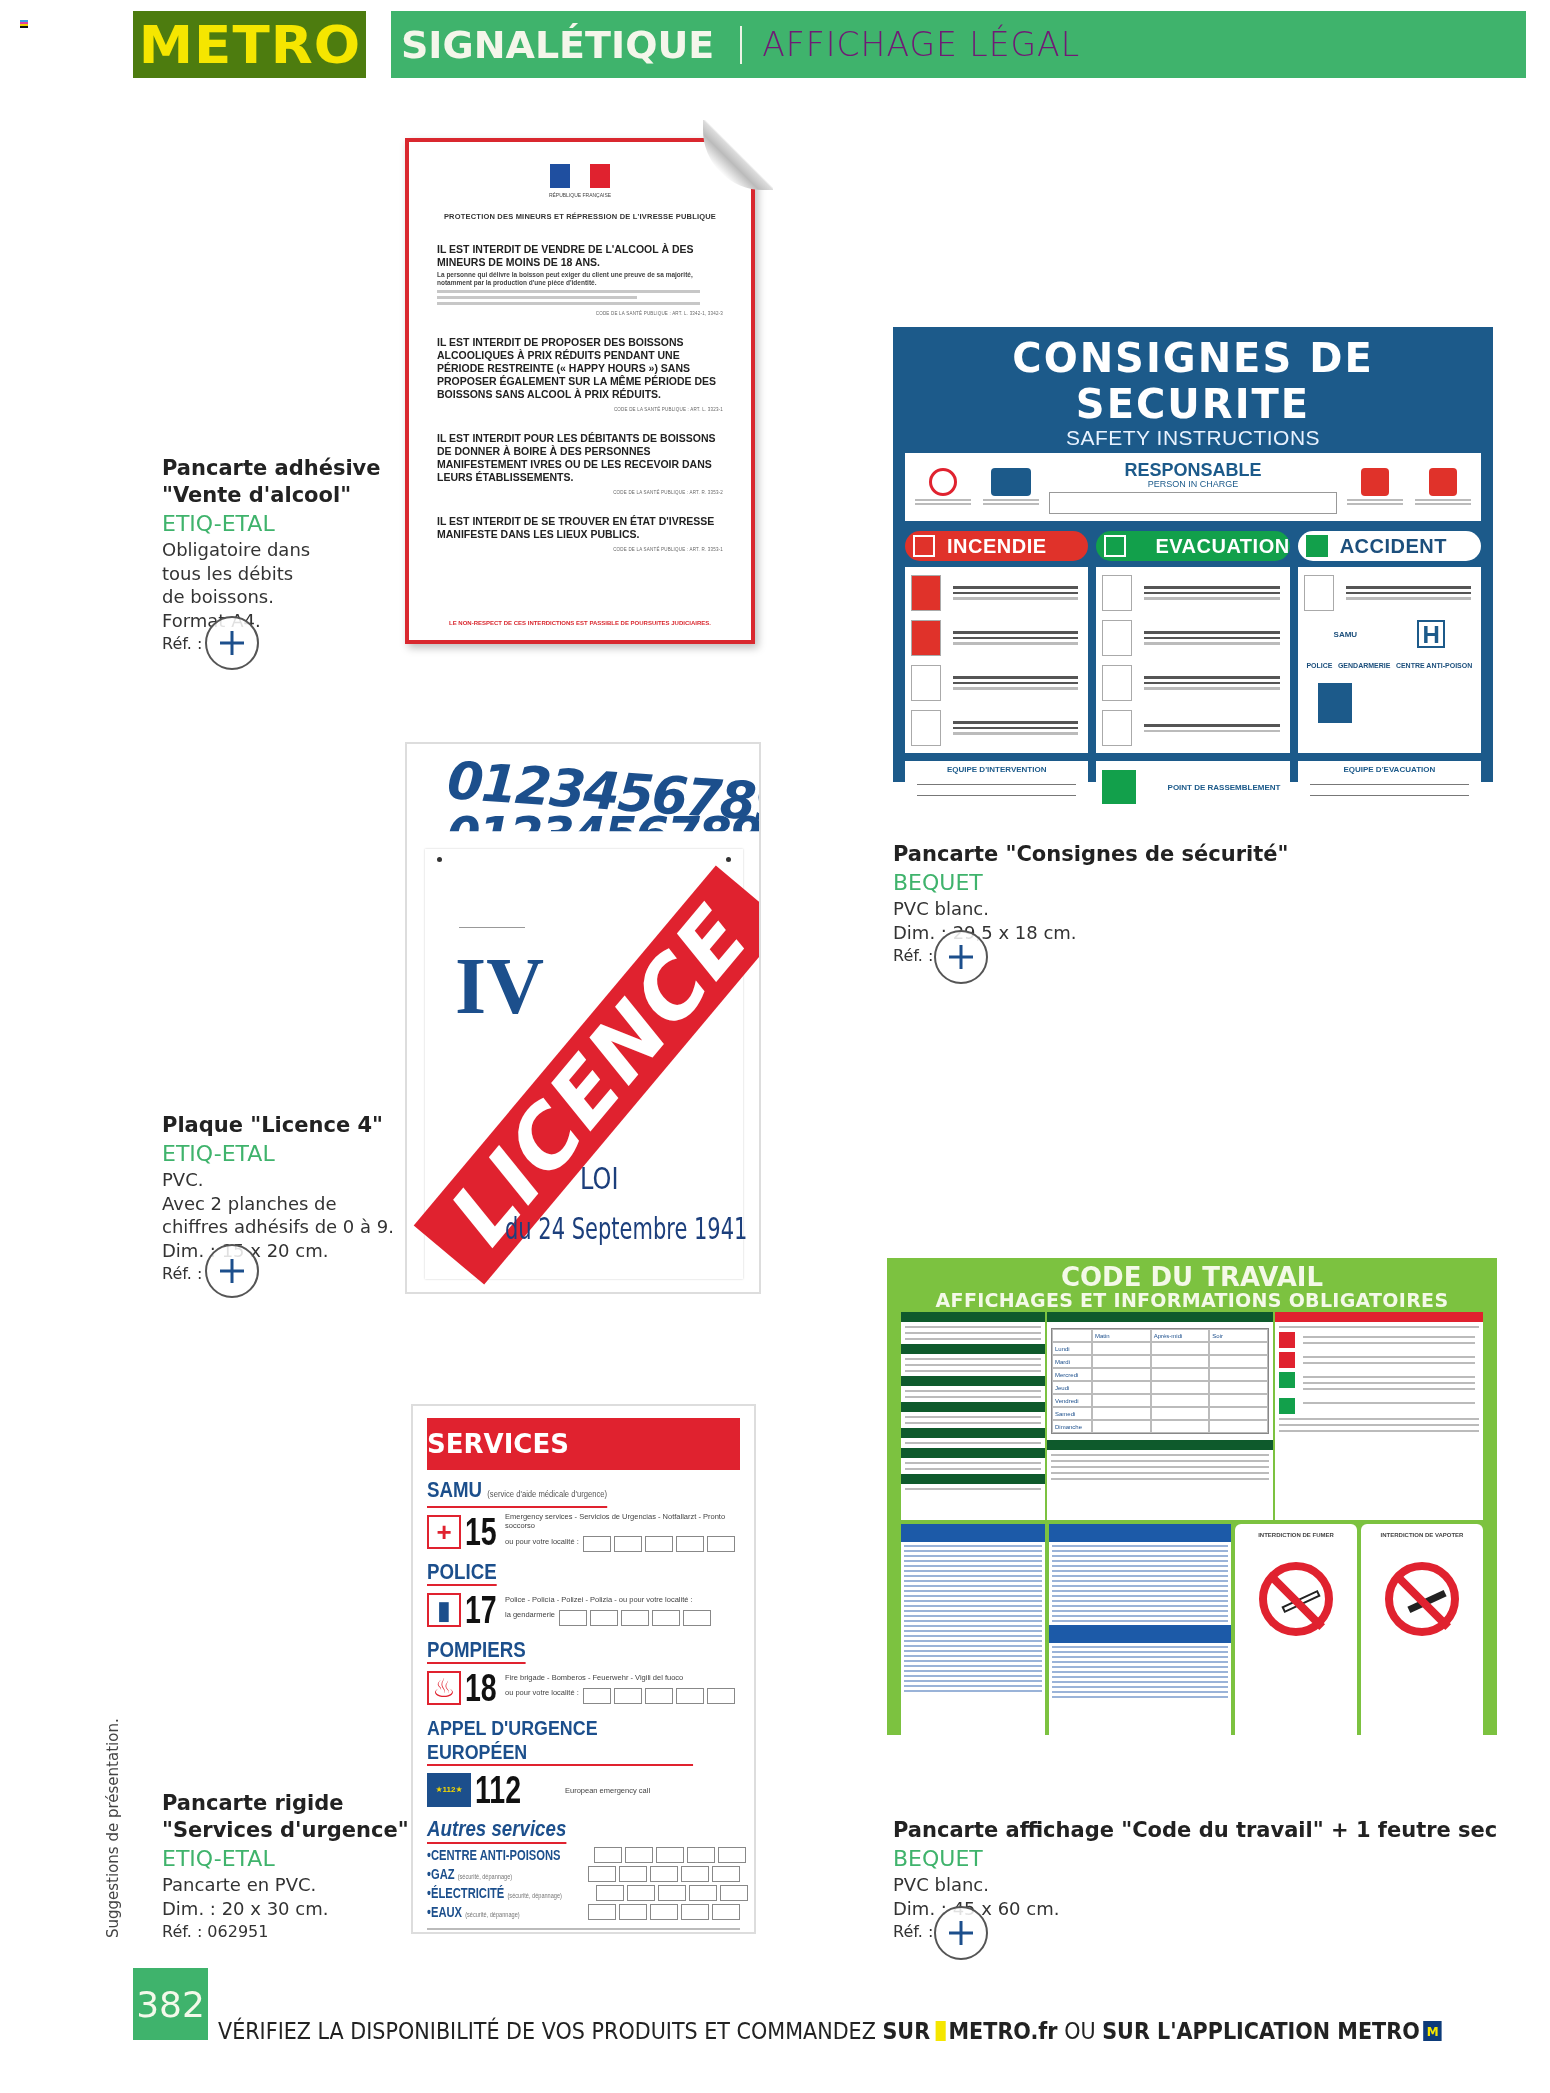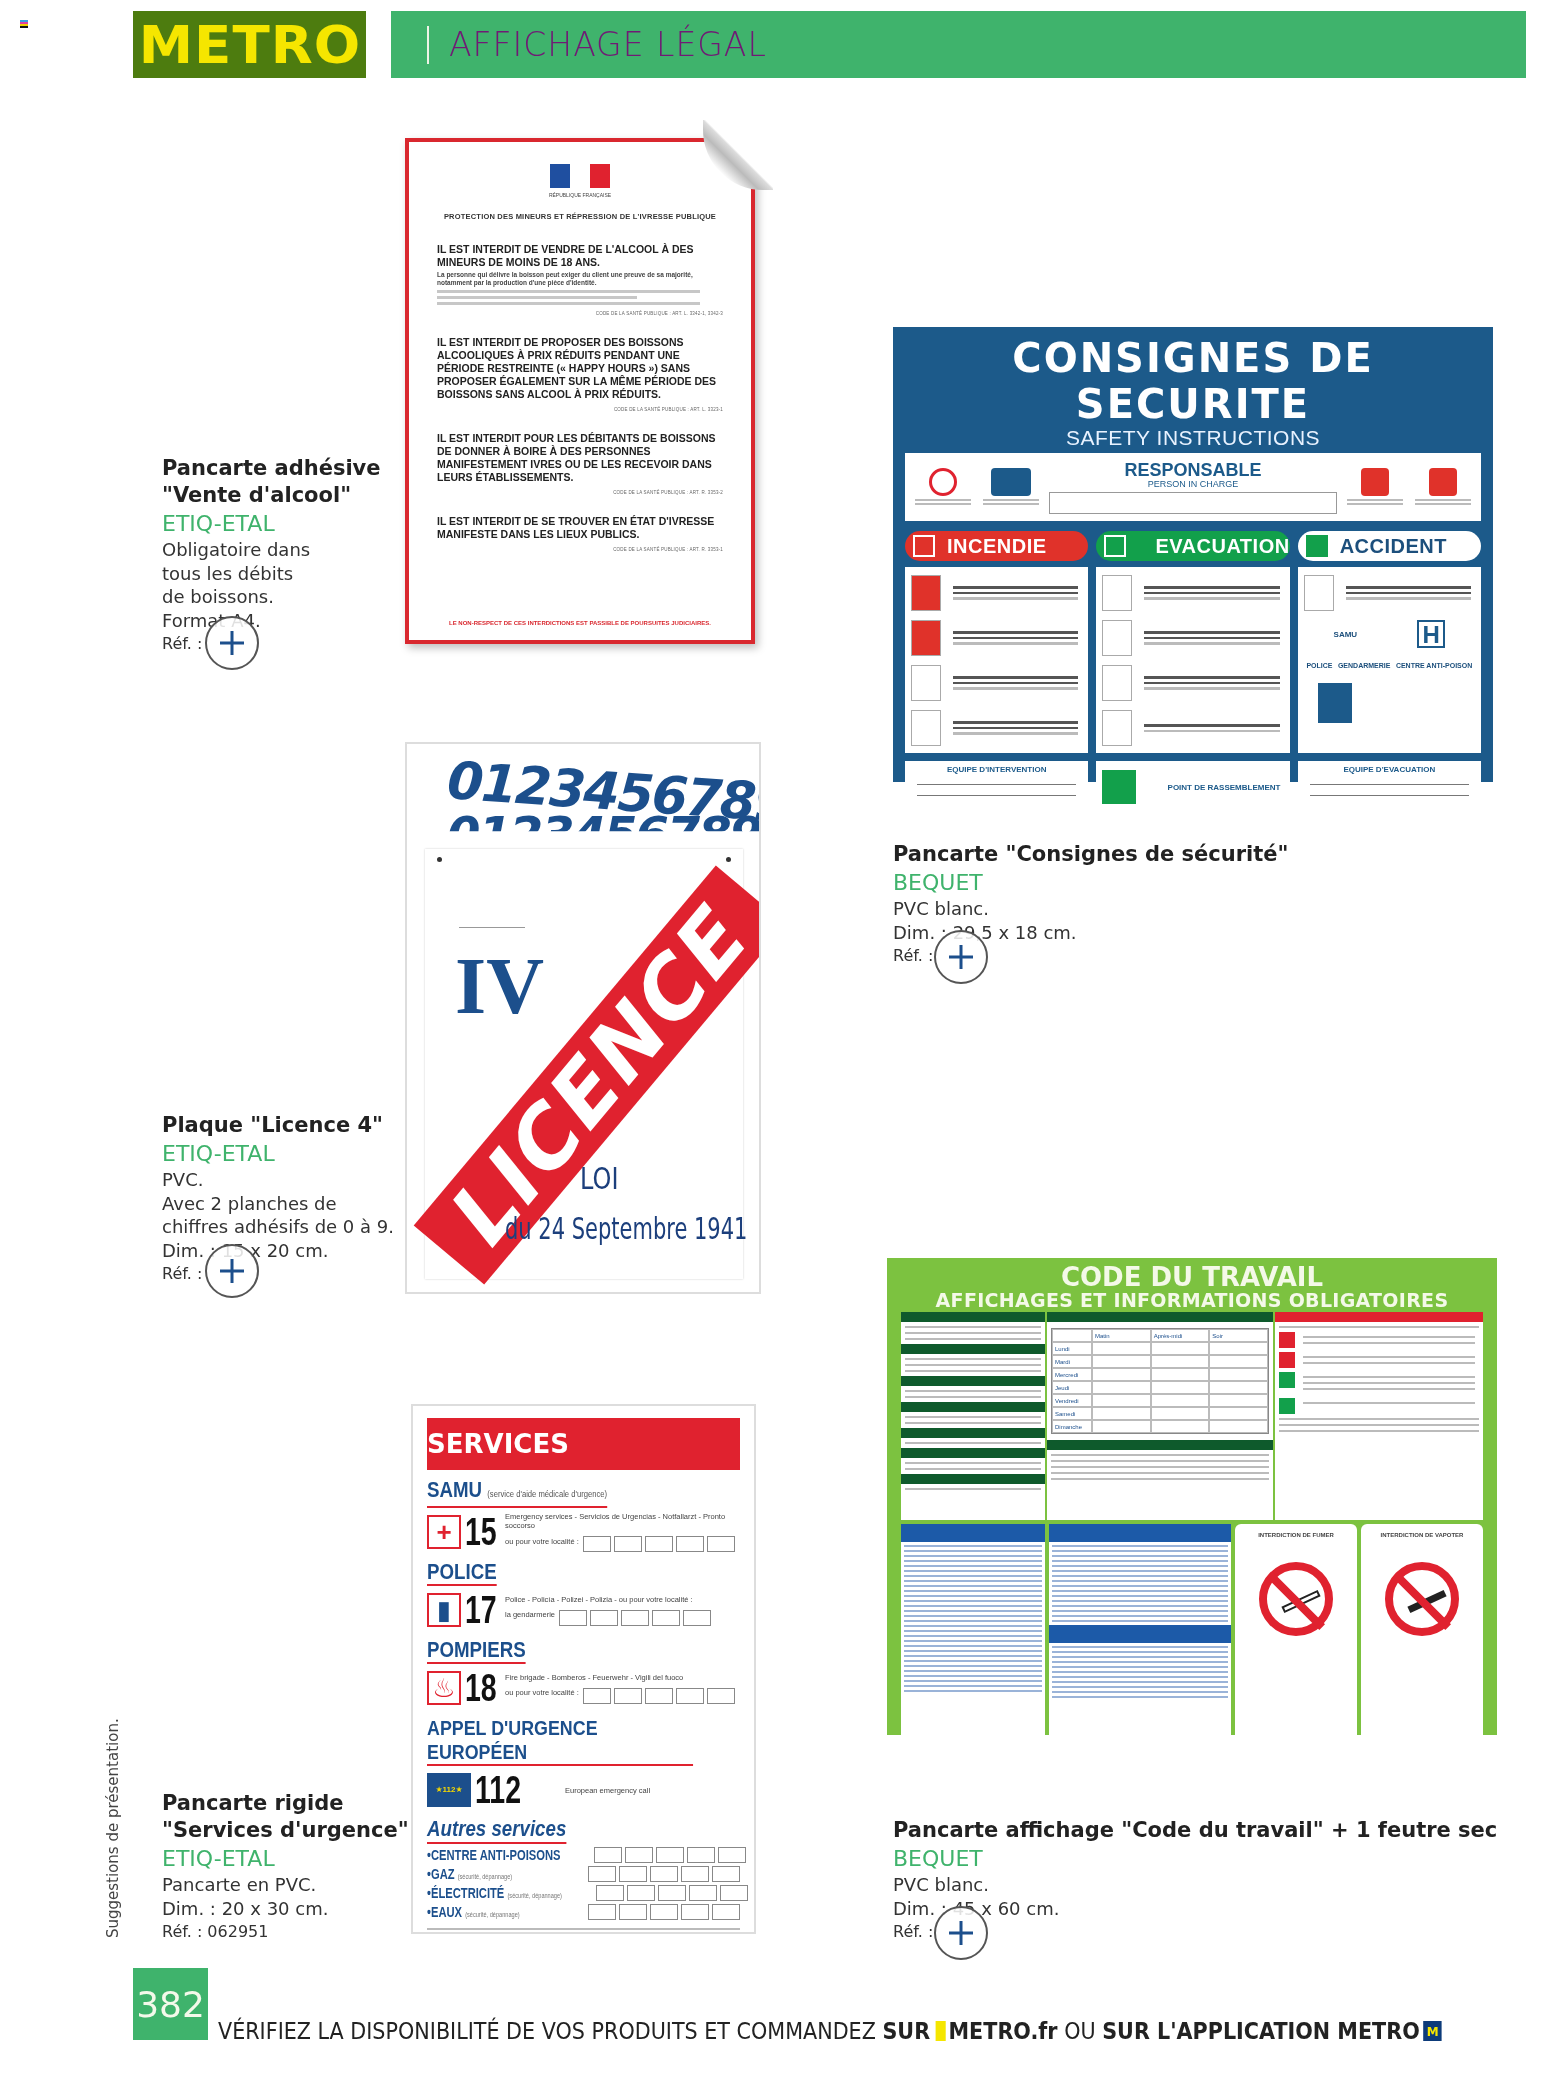--- a/index.html
+++ b/index.html
@@ -139,20 +139,21 @@
   <span style="background:#3aa0e0"></span>
     <span style="background:#e040a0"></span>
     <span style="background:#f0d000"></span>
     <span style="background:#111"></span>
 </div>
 
 <div class="abs metro-logo">
   <span>METRO</span>
 </div>
 <div class="abs header-bar">
+  <span class="header-title">SIGNALÉTIQUE</span>
   <span class="header-sep"></span>
   <span class="header-sub">AFFICHAGE LÉGAL</span>
 </div>
 
 <div class="abs sign-alcohol">
   <div class="curl"></div>
   <div class="flag">
       <i style="background:#1f4fa0"></i>
       <i style="background:#fff"></i>
       <i style="background:#e0222f"></i>

